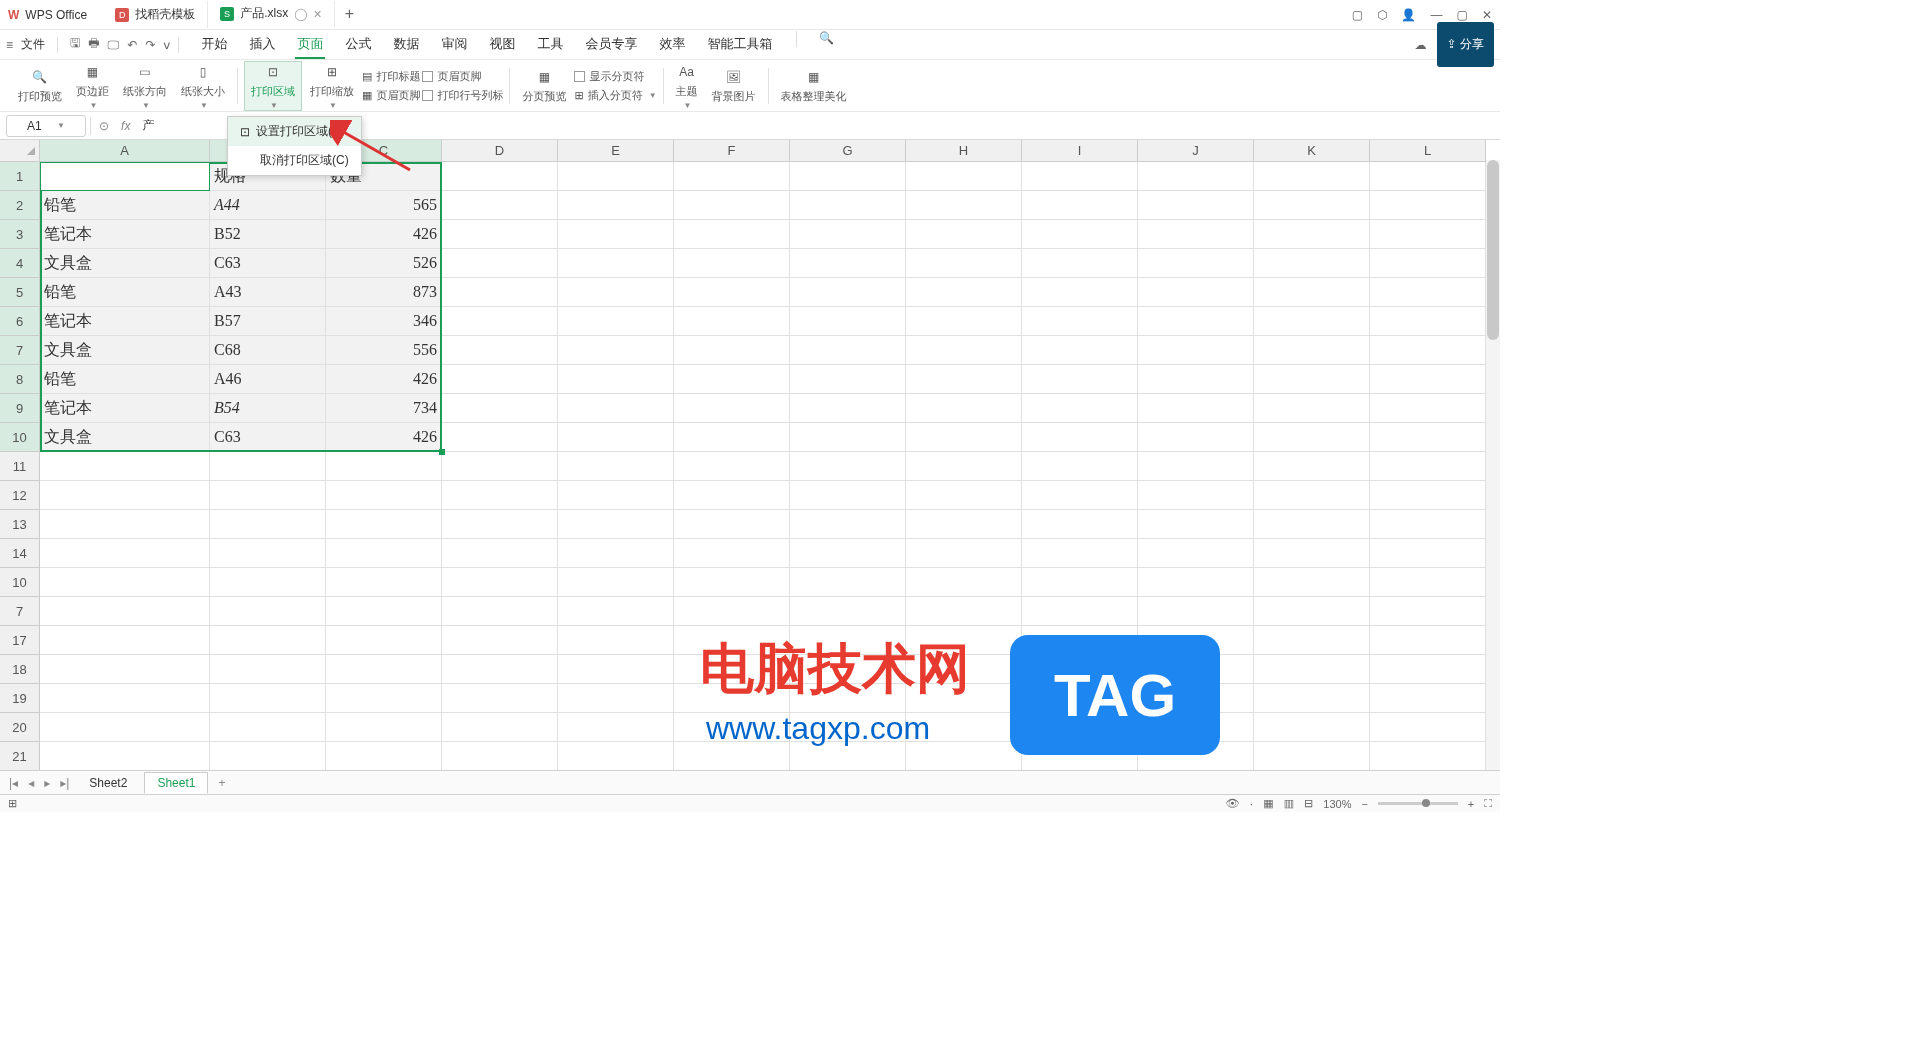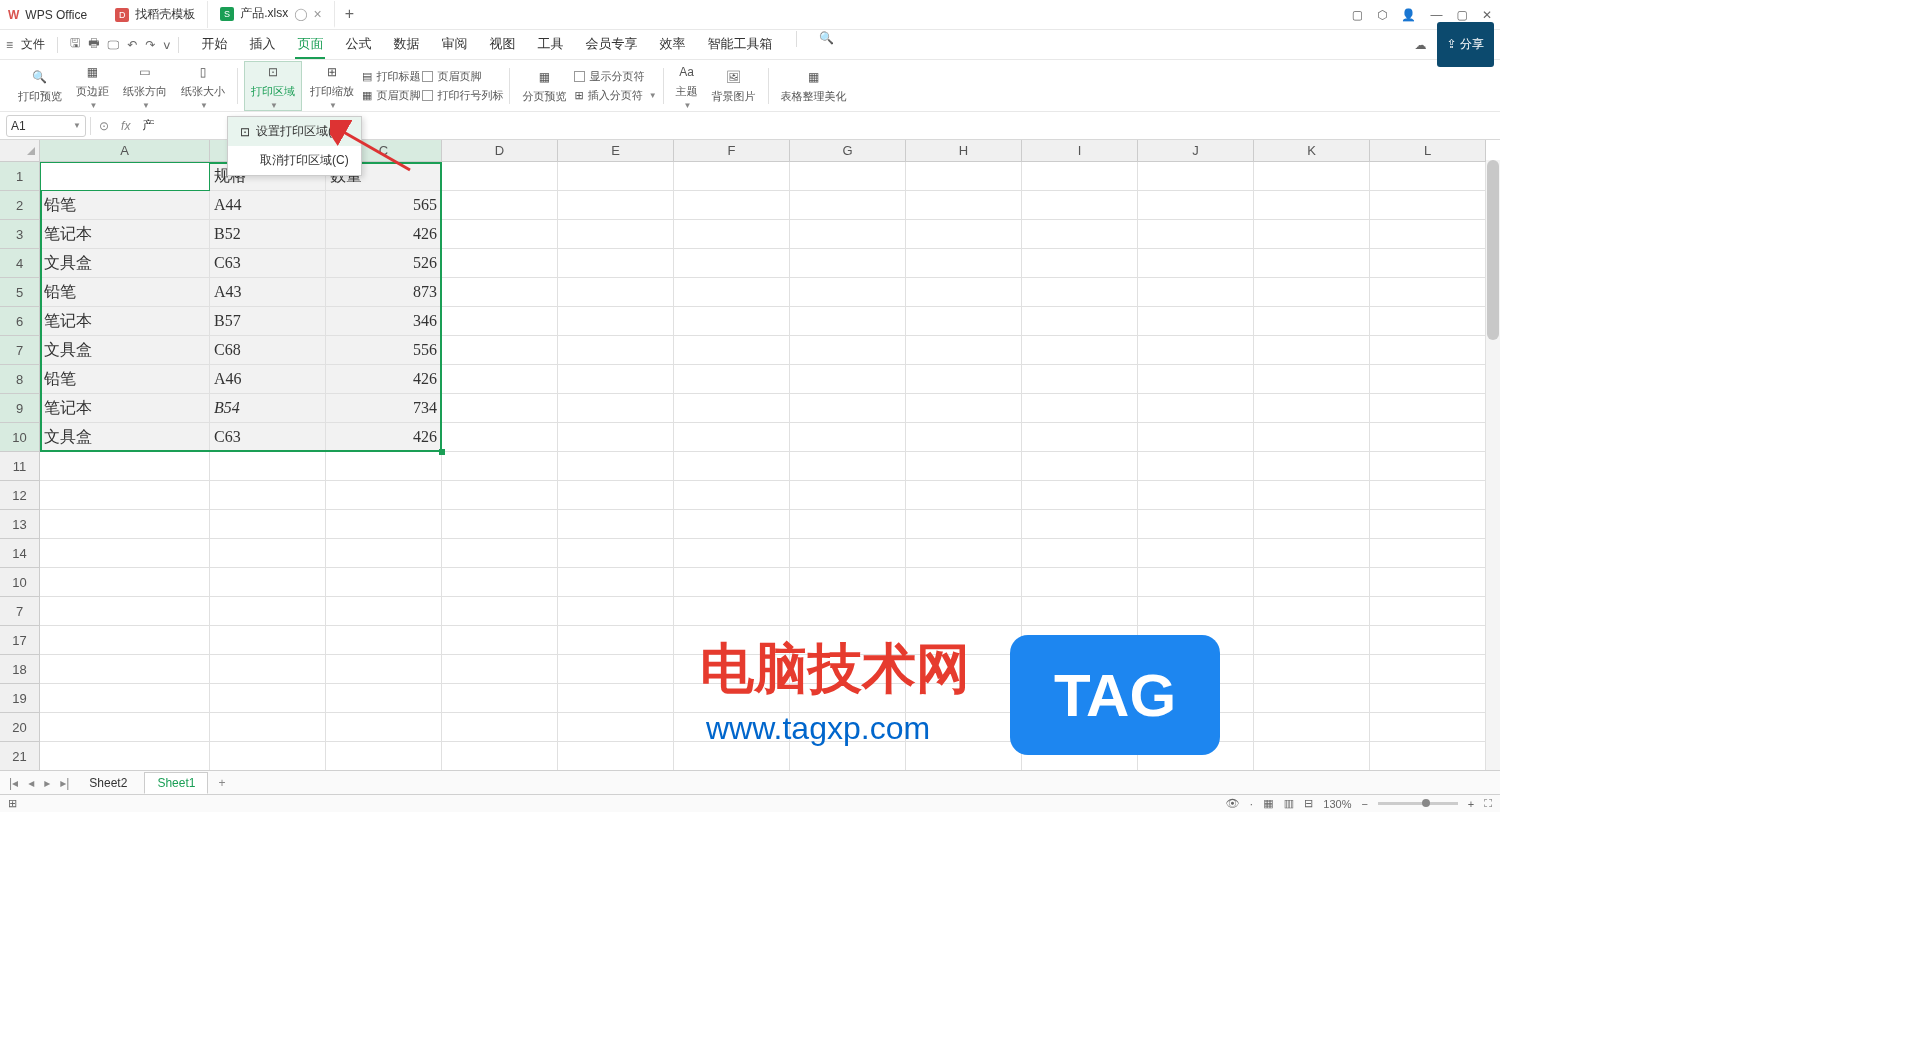--- a/index.html
+++ b/index.html
@@ -42,21 +42,21 @@
 .checkbox { width: 11px; height: 11px; border: 1px solid #999; display: inline-block; }
 .dropdown-arrow { font-size: 8px; color: #888; margin-left: 2px; }
 
 
 .dropdown-menu { position: absolute; top: 116px; left: 227px; background: #fff; border: 1px solid #ccc; box-shadow: 2px 2px 6px rgba(0,0,0,0.15); z-index: 100; min-width: 110px; }
 .dropdown-item { padding: 6px 12px; font-size: 12px; color: #333; cursor: pointer; display: flex; align-items: center; gap: 6px; }
 .dropdown-item.highlighted { background: #e8f4ee; }
 
 
 .formula-bar { height: 28px; display: flex; align-items: center; border-bottom: 1px solid #d8d8d8; padding: 0 6px; gap: 4px; }
-.cell-ref { width: 80px; border: 1px solid #d0d0d0; padding: 3px 4px; font-size: 12px; text-align: center; border-radius: 3px; display: flex; align-items: center; justify-content: space-between; }
+.cell-ref { width: 80px; border: 1px solid #d0d0d0; padding: 3px 20px; font-size: 12px; text-align: center; border-radius: 3px; display: flex; align-items: center; justify-content: space-between; }
 .fb-icon { color: #888; cursor: pointer; padding: 0 4px; }
 .fb-divider { width: 1px; height: 18px; background: #ddd; }
 
 
 .sheet-area { position: relative; display: flex; height: calc(100% - 170px); }
 .corner { width: 40px; height: 22px; background: #f0f0f0; border-right: 1px solid #ccc; border-bottom: 1px solid #ccc; display: flex; align-items: center; justify-content: flex-end; padding-right: 4px; }
 .corner .tri { width: 0; height: 0; border-right: 8px solid #b0b0b0; border-top: 8px solid transparent; }
 .col-headers { display: flex; position: absolute; left: 40px; top: 0; }
 .col-header { height: 22px; background: #f0f0f0; border-right: 1px solid #ccc; border-bottom: 1px solid #ccc; display: flex; align-items: center; justify-content: center; font-size: 13px; color: #555; }
 .col-header.sel { background: #d8ebe0; }
@@ -330,21 +330,21 @@
         <div class="cell" style="width: 116px;"></div>
         <div class="cell" style="width: 116px;"></div>
         <div class="cell" style="width: 116px;"></div>
         <div class="cell" style="width: 116px;"></div>
         <div class="cell" style="width: 116px;"></div>
         <div class="cell" style="width: 116px;"></div>
         <div class="cell" style="width: 116px;"></div>
       </div>
       <div class="cell-row">
         <div class="cell sel" style="width: 170px;">铅笔</div>
-        <div class="cell sel" style="width: 116px;">A44</div>
+        <div class="cell sel" style="width: 116px; font-style: italic;">A44</div>
         <div class="cell sel num" style="width: 116px;">565</div>
         <div class="cell" style="width: 116px;"></div>
         <div class="cell" style="width: 116px;"></div>
         <div class="cell" style="width: 116px;"></div>
         <div class="cell" style="width: 116px;"></div>
         <div class="cell" style="width: 116px;"></div>
         <div class="cell" style="width: 116px;"></div>
         <div class="cell" style="width: 116px;"></div>
         <div class="cell" style="width: 116px;"></div>
         <div class="cell" style="width: 116px;"></div>

